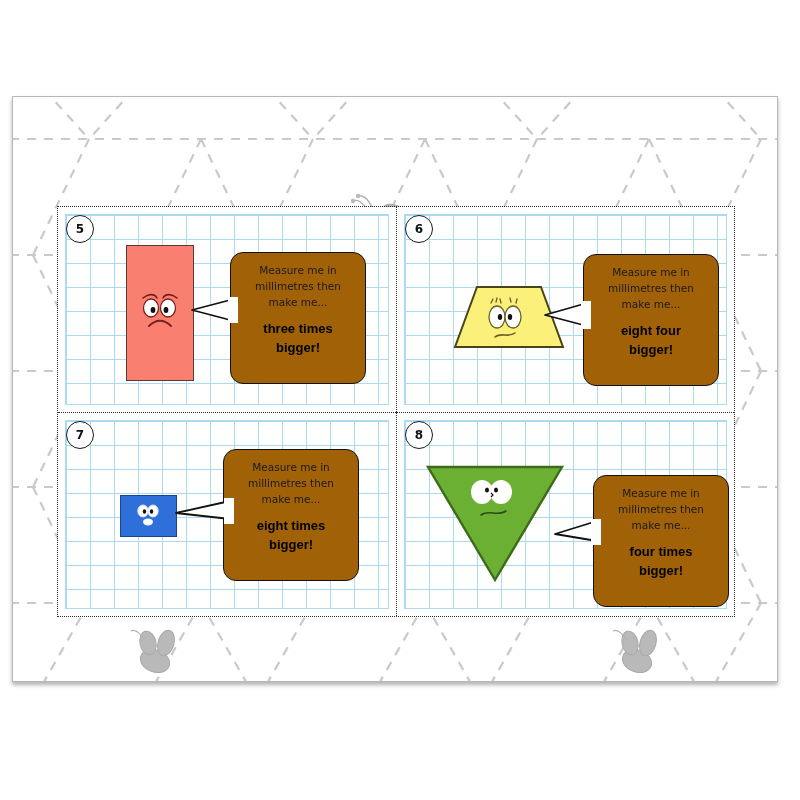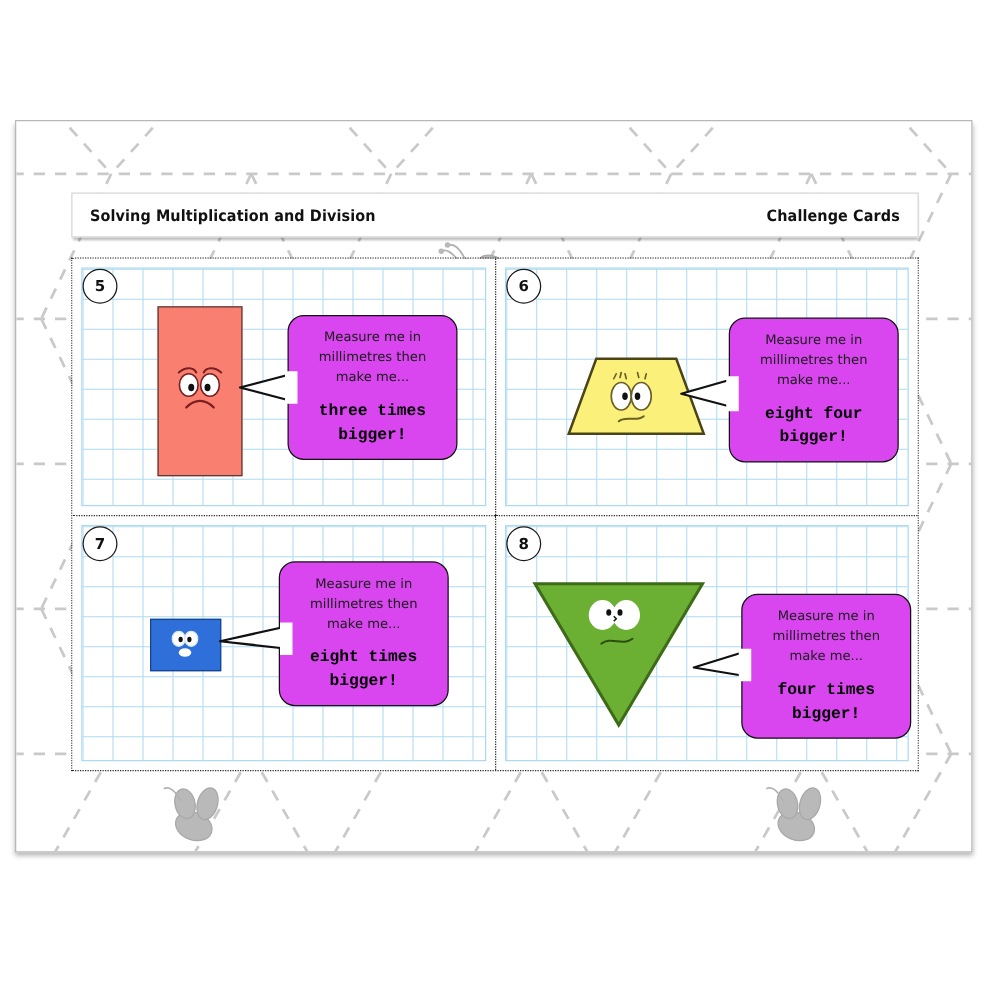--- a/index.html
+++ b/index.html
@@ -85,30 +85,30 @@
     background:#F98070;border:1.8px solid #5a3a34;
   }
   .rect-blue{
     left:62px;top:82px;width:55px;height:40px;
     background:#2E6FD9;border:1.8px solid #16448f;
   }
 
   
   .bubble{
     position:absolute;z-index:4;
-    background:#d946ef;border:1.8px solid #111;border-radius:13px;
-    padding:9px 10px 10px;box-sizing:border-box;
+    background:#a16207;border:1.8px solid #111;border-radius:13px;
+    padding:9px 10px 26px;box-sizing:border-box;
     text-align:center;
   }
   .bubble .line{
     font-family:"DejaVu Sans", sans-serif;
     font-size:10.5px;color:#1a1a1a;line-height:16px;white-space:nowrap;
   }
   .bubble .answer{
-    font-family:Liberation Mono, monospace;
+    font-family:Liberation Sans, sans-serif;
     font-weight:bold;font-size:13px;color:#000;line-height:19px;
     margin-top:9px;white-space:nowrap;
   }
   .tail{position:absolute;z-index:5;overflow:visible;}
 
   
   .b5{left:172px;top:45px;width:136px;}
   .b6{left:186px;top:47px;width:136px;}
   .b7{left:165px;top:36px;width:136px;}
   .b8{left:196px;top:62px;width:136px;}
@@ -275,24 +275,20 @@
       <g fill="#b9b9b9" stroke="#a8a8a8" stroke-width="1">
         <ellipse cx="32" cy="36" rx="15" ry="11" transform="rotate(20 32 36)"></ellipse>
         <ellipse cx="43" cy="18" rx="8" ry="13" transform="rotate(16 43 18)"></ellipse>
         <ellipse cx="25" cy="18" rx="8" ry="12" transform="rotate(-12 25 18)"></ellipse>
       </g>
       <g fill="none" stroke="#b2b2b2" stroke-width="1.3">
         <path d="M22 16 C16 6 12 4 8 6"></path>
       </g>
     </svg>
 
-    <div class="header">
-      <div class="h-title">Solving Multiplication and Division</div>
-      <div class="h-right">Challenge Cards</div>
-    </div>
 
     <div class="cards">
 
       <div class="card c5">
         <div class="grid"></div>
         <div class="num">5</div>
 
         <div class="shape rect-red"></div>
         <svg class="face" style="left:80px;top:82px;width:44px;height:44px;" viewBox="0 0 44 44">
           <g stroke="#7a1f1f" stroke-width="1.6" fill="none" stroke-linecap="round">

